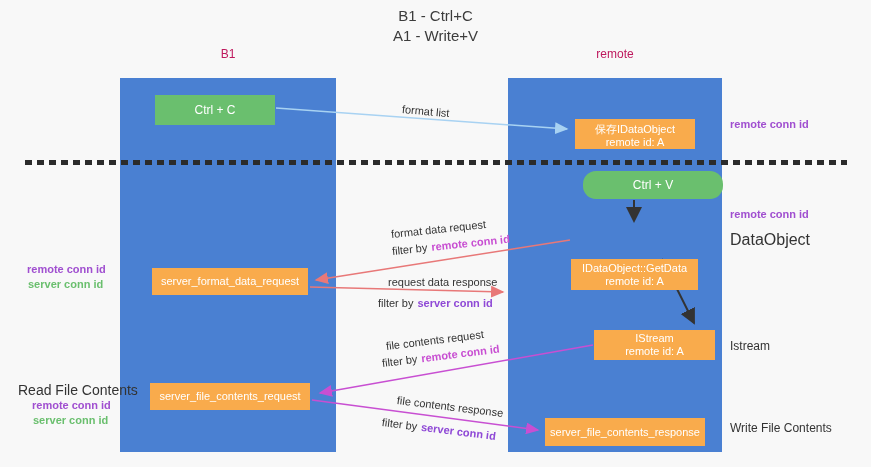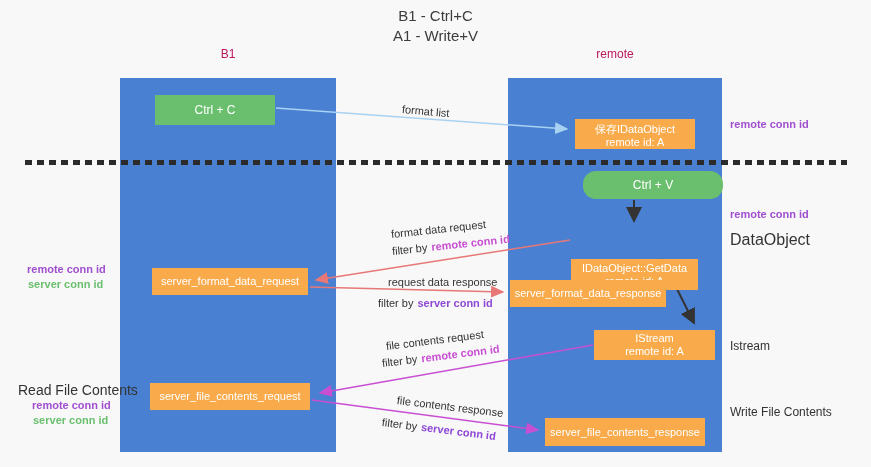--- a/index.html
+++ b/index.html
@@ -101,23 +101,20 @@
   <div class="abs node green n-ctrl-v">
     <span>Ctrl + V</span>
   </div>
   <div class="abs node orange n-getdata">
     <span>IDataObject::GetData</span>
     <span>remote id: A</span>
   </div>
   <div class="abs node orange n-fmt-req">
     <span>server_format_data_request</span>
   </div>
-  <div class="abs node orange n-fmt-resp">
-    <span>server_format_data_response</span>
-  </div>
   <div class="abs node orange n-istream">
     <span>IStream</span>
     <span>remote id: A</span>
   </div>
   <div class="abs node orange n-file-resp">
     <span>server_file_contents_response</span>
   </div>
   <div class="abs node orange n-file-req">
     <span>server_file_contents_request</span>
   </div>
@@ -141,21 +138,21 @@
 
   <div class="abs flow" style="left:397px;top:394px;transform:rotate(7deg);">file contents response</div>
   <div class="abs flow" style="left:382px;top:416px;transform:rotate(7deg);">
     <span class="pre">filter by</span><span class="b c-violet">server conn id</span>
   </div>
 
   <div class="abs ann b c-purple r-ann" style="top:118px;">remote conn id</div>
   <div class="abs ann b c-purple r-ann" style="top:208px;">remote conn id</div>
   <div class="abs ann r-ann" style="top:231px;font-size:16px;">DataObject</div>
   <div class="abs ann r-ann" style="top:339px;font-size:12px;">Istream</div>
-  <div class="abs ann r-ann" style="top:405px;font-size:12px;text-align:center;">Write File Contents</div>
+  <div class="abs ann r-ann" style="top:421px;font-size:12px;text-align:center;">Write File Contents</div>
 
   <div class="abs ann b c-purple" style="left:27px;top:263px;">remote conn id</div>
   <div class="abs ann b c-green" style="left:28px;top:278px;">server conn id</div>
   <div class="abs ann" style="left:18px;top:382px;font-size:14px;">Read File Contents</div>
   <div class="abs ann b c-purple" style="left:32px;top:399px;">remote conn id</div>
   <div class="abs ann b c-green" style="left:33px;top:414px;">server conn id</div>
 
 </div>
 
 </body></html>

